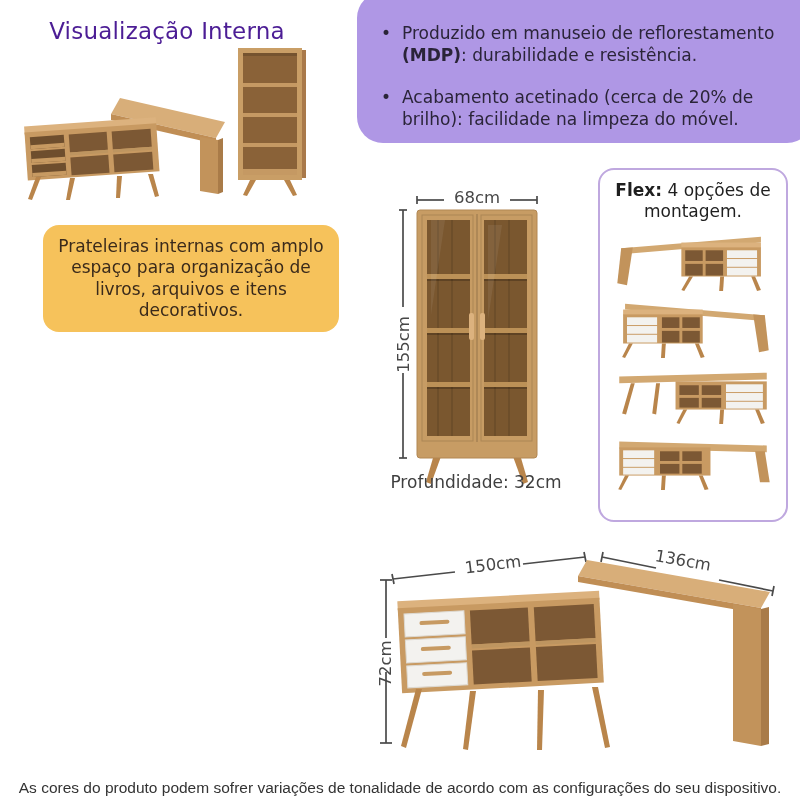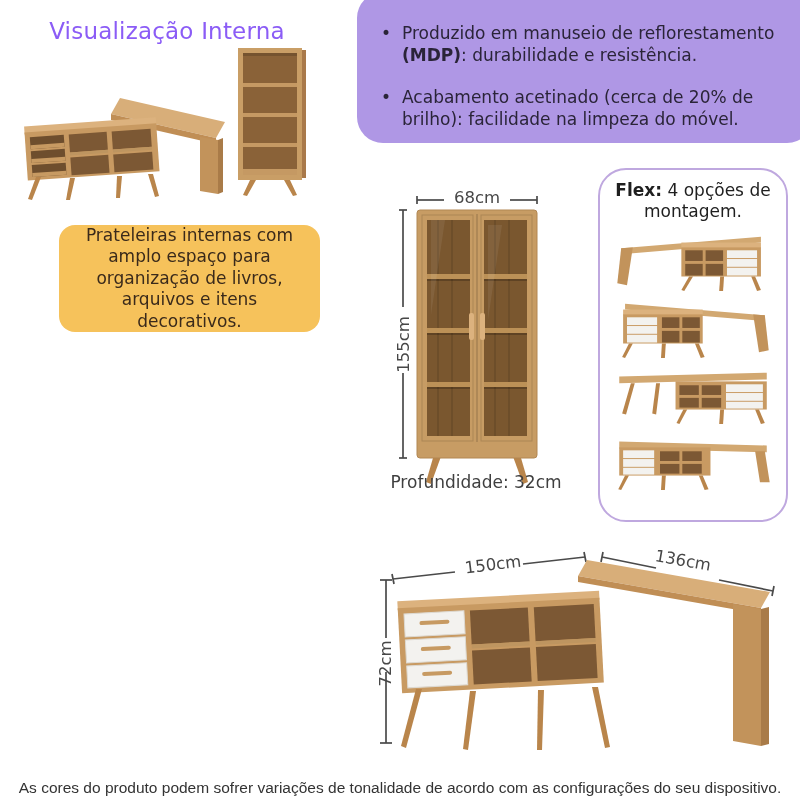--- a/index.html
+++ b/index.html
@@ -1,39 +1,39 @@
 <!DOCTYPE html>
 <html><head>
 <meta charset="utf-8">
 <style>
   html,body{margin:0;padding:0;background:#fff;}
   .canvas{position:relative;width:800px;height:800px;background:#ffffff;overflow:hidden;
           font-family:"DejaVu Sans",sans-serif;}
   .abs{position:absolute;}
 
   .page-title{left:37px;top:18px;width:260px;text-align:center;font-size:23px;
-              color:#8b5cf6;letter-spacing:.2px;}
+              color:#4c1d95;letter-spacing:.2px;}
 
   .purple-panel{left:357px;top:-8px;width:456px;height:151px;background:#AF97E5;
                 border-radius:26px;box-sizing:border-box;padding:30px 14px 0 24px;color:#2A2438;}
   .purple-panel ul{list-style:none;margin:0;padding:0;}
   .purple-panel li{display:flex;gap:11px;font-size:17px;line-height:22px;margin-bottom:20px;}
   .purple-panel .dot{line-height:22px;}
   .b{font-weight:bold;}
 
   .feature-box{background:#F6C25B;border-radius:16px;color:#3A2A1B;display:flex;align-items:center;
                justify-content:center;text-align:center;font-size:17px;line-height:21.5px;
-               padding:6px 8px;box-sizing:border-box;left:59px;width:261px;}
+               padding:6px 8px;box-sizing:border-box;left:43px;width:296px;}
   .f1{top:225px;height:107px;}
   .f2{top:370px;height:110px;}
   .f3{top:519px;height:84px;}
   .f4{top:643px;height:105px;}
 
   .flex-panel{left:598px;top:168px;width:190px;height:354px;border:2px solid #BFA8DF;
-              border-radius:28px;background:#fff;box-sizing:border-box;text-align:center;}
+              border-radius:16px;background:#fff;box-sizing:border-box;text-align:center;}
   .flex-title{font-size:17px;line-height:21px;color:#1F1F1F;margin-top:10px;padding:0 8px;}
   .flex-minis{display:flex;flex-direction:column;align-items:center;gap:1px;margin-top:5px;}
   .flex-minis svg{width:164px;height:66px;display:block;}
 
   .dim-label{position:absolute;color:#474747;font-size:16.5px;text-align:center;}
   .lbl-68{left:417px;top:188px;width:120px;text-align:center;}
   .lbl-155{left:372px;top:335px;width:62px;transform:rotate(-90deg);}
   .lbl-depth{left:390px;top:472px;width:172px;font-size:17px;color:#3F3F3F;}
   .lbl-150{left:451px;top:555px;width:84px;transform:rotate(-7deg);}
   .lbl-136{left:641px;top:551px;width:84px;transform:rotate(10deg);}

